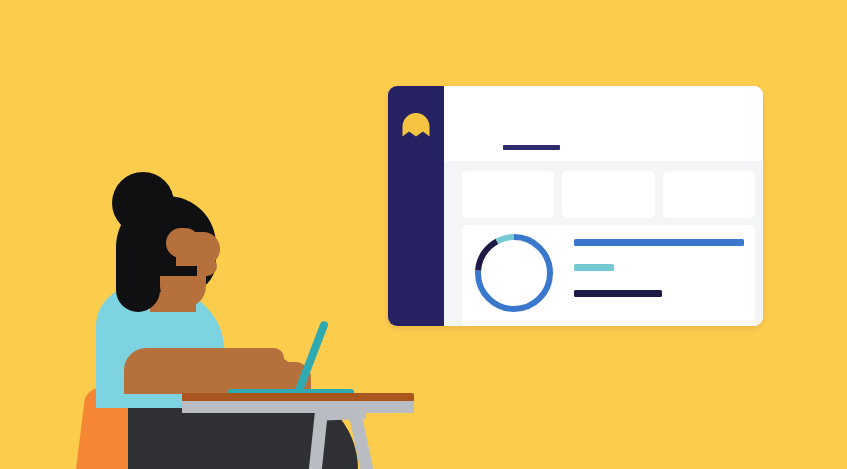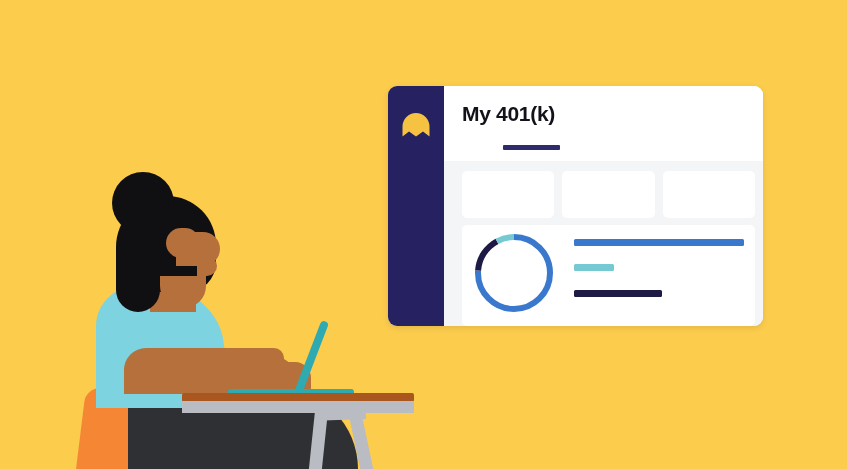--- a/index.html
+++ b/index.html
@@ -273,21 +273,20 @@
 
     <div class="abs" id="card-sidebar" style="background: rgb(38, 34, 97);">
       <svg class="abs" id="brand-logo" viewBox="0 0 30 30">
         <path d="M1.5 15.5 A13.5 13.5 0 0 1 28.5 15.5 L28.5 25.5 L22 20.5 L15 25.5 L8 20.5 L1.5 25.5 Z" fill="#f5c242"></path>
       </svg>
     </div>
 
     <div class="abs" id="card-main">
 
       <div class="abs" id="card-header">
-        <div class="abs" id="card-title">My 401(k)</div>
         <div class="abs" id="title-underline" style="background: rgb(45, 42, 110);"></div>
       </div>
 
       <div class="abs" id="stat-card-row">
         <div class="stat-card"></div>
         <div class="stat-card"></div>
         <div class="stat-card"></div>
       </div>
 
       <div class="abs" id="chart-panel">

